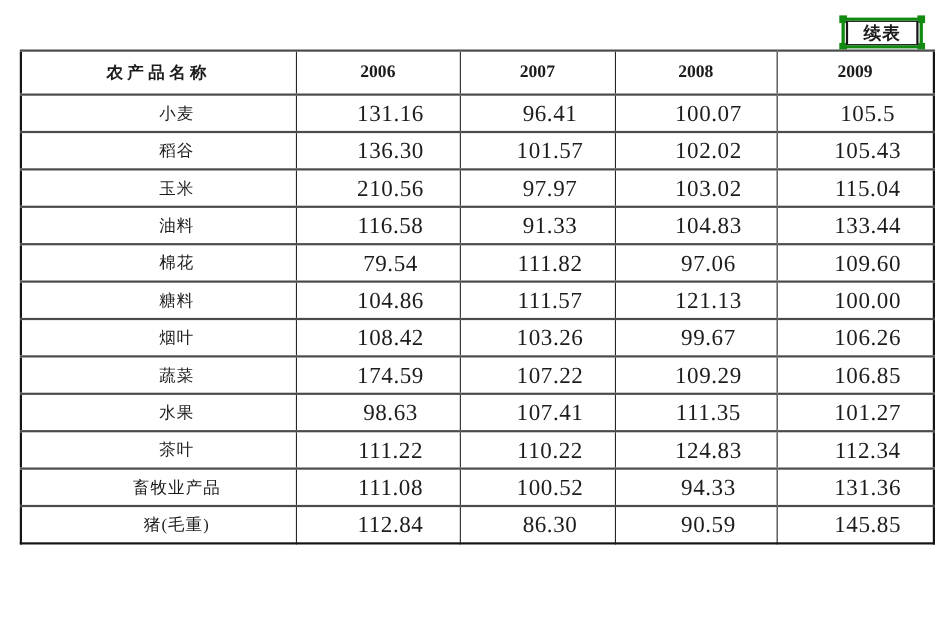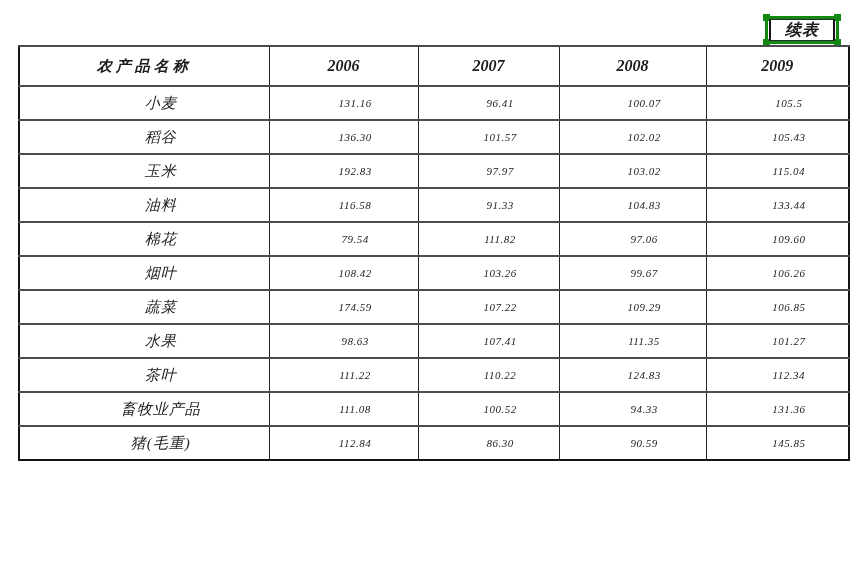--- a/index.html
+++ b/index.html
@@ -5,21 +5,21 @@
   :root { --green: #128a12; }
   * { box-sizing: border-box; }
   html, body { margin: 0; padding: 0; }
   body {
     width: 864px; height: 564px;
     background: #ffffff;
     font-family: "Liberation Serif", "DejaVu Serif", serif;
     color: #1c1c1c;
     overflow: hidden;
   }
-  .page { position: relative; width: 688px; height: 564px; background: #ffffff; font-style: italic; }
+  .page { position: relative; width: 688px; height: 564px; background: #ffffff; }
 
   
   .continued-wrap {
     position: absolute; left: 765px; top: 16px;
     width: 74px; height: 28px;
     border: 3px solid var(--green);
   }
   .continued-box {
     position: absolute; left: 1px; right: 1px; top: 0px; bottom: 0px;
     border-left: 2px solid #151515; border-right: 2px solid #151515;
@@ -55,21 +55,21 @@
     white-space: nowrap;
   }
   .data-table thead tr { height: 40px; margin-left: 24px; }
   .data-table tbody tr { height: 34px; }
   .data-table thead th {
     font-weight: bold;
     font-size: 16px;
   }
   .data-table thead th.name-head { letter-spacing: 4px; font-size: 15px; }
   .data-table td.name-cell { font-size: 15px; letter-spacing: 1px; padding-left: 33px; }
-  .data-table td.num-cell  { font-size: 11px; letter-spacing: 0.5px; padding-left: 23px; }
+  .data-table td.num-cell  { font-size: 21px; letter-spacing: 0.5px; padding-left: 23px; }
 </style>
 </head>
 <body>
 
 <div class="page">
 
   <div class="continued-wrap">
     <span class="handle h-tl"></span>
     <span class="handle h-tr"></span>
     <span class="handle h-bl"></span>
@@ -106,21 +106,21 @@
   <tr>
     <td class="name-cell">稻谷</td>
     <td class="num-cell">136.30</td>
     <td class="num-cell">101.57</td>
     <td class="num-cell">102.02</td>
     <td class="num-cell">105.43</td>
   </tr>
 
   <tr>
     <td class="name-cell">玉米</td>
-    <td class="num-cell">192.83</td>
+    <td class="num-cell">210.56</td>
     <td class="num-cell">97.97</td>
     <td class="num-cell">103.02</td>
     <td class="num-cell">115.04</td>
   </tr>
 
 
 
   <tr>
     <td class="name-cell">油料</td>
     <td class="num-cell">116.58</td>
@@ -130,20 +130,27 @@
   </tr>
 
   <tr>
     <td class="name-cell">棉花</td>
     <td class="num-cell">79.54</td>
     <td class="num-cell">111.82</td>
     <td class="num-cell">97.06</td>
     <td class="num-cell">109.60</td>
   </tr>
 
+  <tr>
+    <td class="name-cell">糖料</td>
+    <td class="num-cell">104.86</td>
+    <td class="num-cell">111.57</td>
+    <td class="num-cell">121.13</td>
+    <td class="num-cell">100.00</td>
+  </tr>
 
   <tr>
     <td class="name-cell">烟叶</td>
     <td class="num-cell">108.42</td>
     <td class="num-cell">103.26</td>
     <td class="num-cell">99.67</td>
     <td class="num-cell">106.26</td>
   </tr>
 
   <tr>

